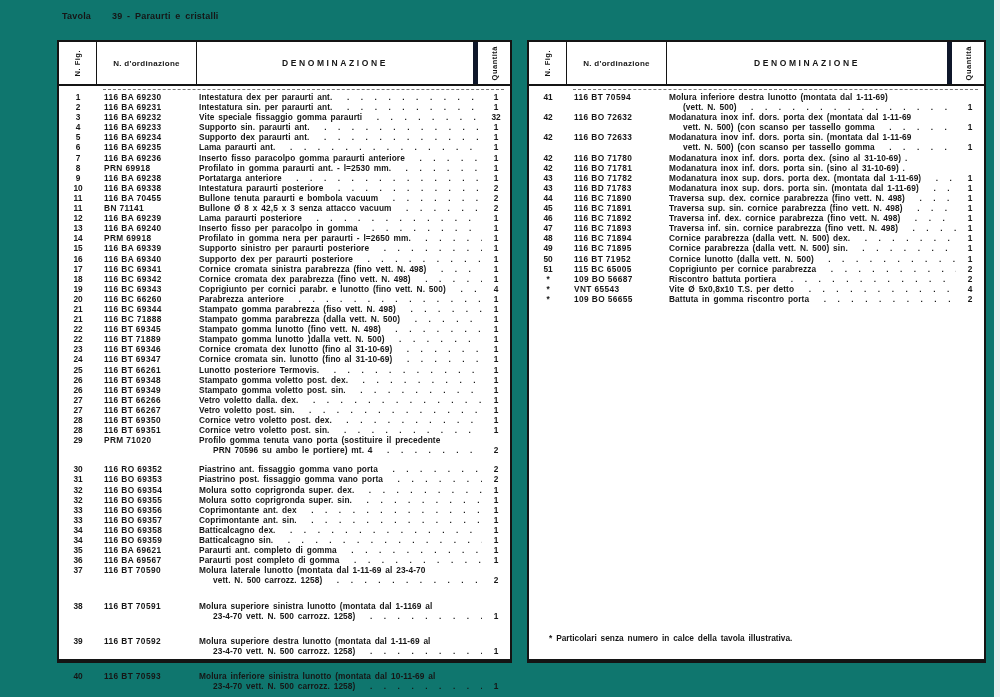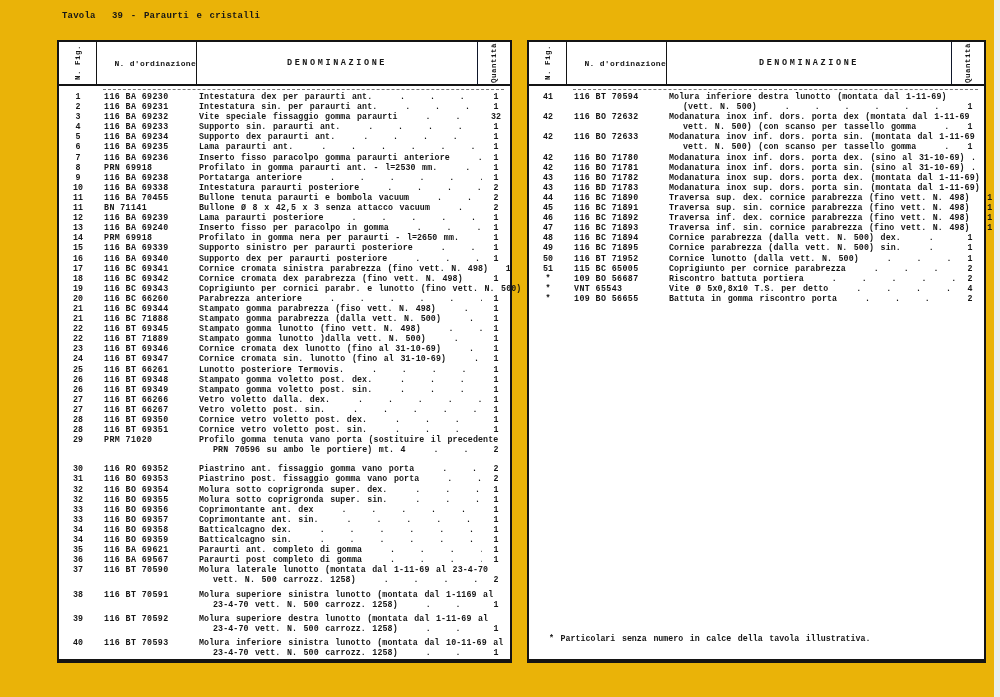--- a/index.html
+++ b/index.html
@@ -1,45 +1,45 @@
 <!DOCTYPE html>
 <html><head>
 <meta charset="utf-8">
 <title>Tavola 39</title>
 <style>
   html,body{margin:0;padding:0;background:#fff;}
-  .page{position:relative;width:1000px;height:697px;background:#eab308;overflow:hidden;
-        font-family:Liberation Mono, monospace;color:#161616;}
+  .page{position:relative;width:1000px;height:697px;background:#0f766e;overflow:hidden;
+        font-family:Liberation Sans, sans-serif;color:#161616;}
   .scan-edge{position:absolute;top:0;right:0;width:6px;height:100%;background:#eceeee;}
 
   
   .titles{position:absolute;top:10px;left:62px;font-size:9px;line-height:13.5px;
           font-weight:bold;letter-spacing:.2px;word-spacing:2px;display:flex;}
   .title-col{width:223px;}
   .title-line{white-space:nowrap;}
   .t-label{display:inline-block;width:50px;}
 
   
   .ptable{position:absolute;top:40px;background:#fff;border:2px solid #141414;border-bottom-width:4px;box-sizing:border-box;}
   .ptable.left{left:57px;width:455px;height:623px;}
   .ptable.right{left:527px;width:459px;height:623px;}
 
   .thead{height:42px;display:flex;align-items:stretch;border-bottom:2px solid #141414;font-weight:bold;}
   .th{display:flex;align-items:center;justify-content:center;box-sizing:border-box;}
   .th-fig{width:38px;border-right:1px solid #141414;}
-  .th-ord{width:100px;border-right:1px solid #141414;font-size:8px;letter-spacing:.3px;justify-content:flex-end;}
-  .th-den{flex:1;border-right:1px solid #0f172a;font-size:8.5px;letter-spacing:2.6px;}
+  .th-ord{width:100px;border-right:1px solid #141414;font-size:8px;letter-spacing:.3px;}
+  .th-den{flex:1;border-right:5px solid #0f172a;font-size:8.5px;letter-spacing:2.6px;}
   .th-qty{width:32px;}
   .vert{writing-mode:vertical-rl;transform:rotate(180deg);font-size:7.5px;letter-spacing:.5px;}
   .scanline{position:absolute;left:44px;right:6px;top:47px;border-top:1px dashed #777;height:0;}
 
   .tbody{padding-top:6px;font-size:8.3px;font-weight:bold;}
   .row{margin:0;}
   .row.gap-lg{margin-top:9px;}
-  .row.gap-sm{margin-top:4px;}
+  .row.gap-sm{margin-top:15px;}
   .line{display:flex;line-height:10.1px;align-items:baseline;}
   .c-fig{flex:0 0 38px;text-align:center;}
   .c-ord{flex:0 0 100px;padding-left:7px;white-space:nowrap;letter-spacing:.4px;box-sizing:border-box;}
   .c-den{white-space:pre;padding-left:2px;word-spacing:1.4px;letter-spacing:.1px;}
   .c-den.cont{padding-left:16px;}
   .c-lead{flex:1 1 0;overflow:hidden;white-space:nowrap;padding:0 3px;min-width:0;}
   .c-qty{flex:0 0 28px;text-align:center;}
 
   .footnote{position:absolute;left:20px;bottom:16px;font-size:8.3px;font-weight:bold;word-spacing:1.6px;}
 </style>

